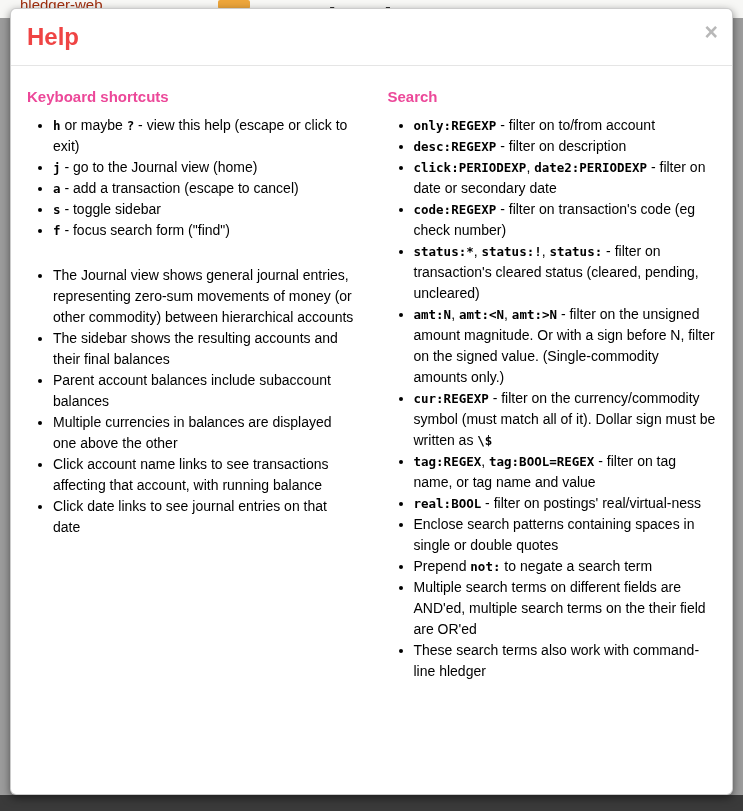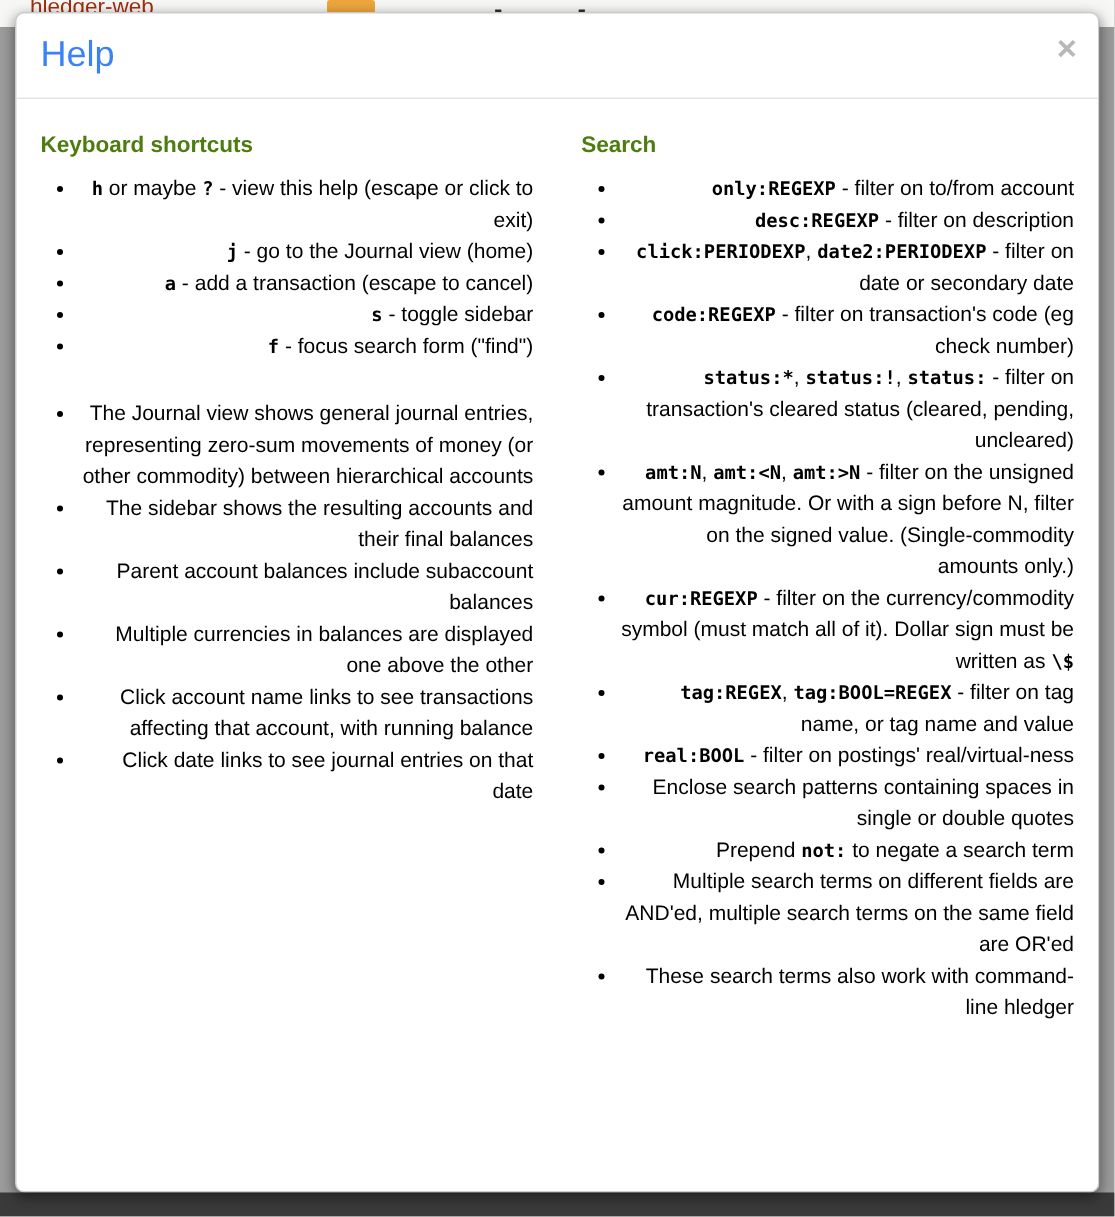--- a/index.html
+++ b/index.html
@@ -43,37 +43,37 @@
     background: #ffffff; border: 1px solid rgba(0,0,0,0.2); border-radius: 6px;
     box-shadow: 0 3px 9px rgba(0,0,0,0.5);
     z-index: 10; overflow: hidden;
   }
   .modal-header {
     position: relative;
     padding: 15px 16px;
     border-bottom: 1px solid #e5e5e5;
   }
   .modal-title {
-    margin: 0; font-size: 24px; font-weight: 400; color: #3b82f6; line-height: 1.1;
+    margin: 0; font-size: 24px; font-weight: 700; color: #ef4444; line-height: 1.1;
   }
   .close-btn {
     position: absolute; right: 14px; top: 12px;
     border: 0; background: none; padding: 0;
     font-size: 23px; font-weight: bold; color: #b8b8b8; line-height: 1;
     cursor: pointer; font-family: "Liberation Sans", sans-serif;
   }
   .modal-body { display: flex; padding: 14px 0 0; }
   .col { width: 50%; padding: 0 16px; }
 
-  .sec-h { font-size: 15px; font-weight: bold; color: #4d7c0f; margin: 8px 0 10px; }
+  .sec-h { font-size: 15px; font-weight: bold; color: #ec4899; margin: 8px 0 10px; }
   .sec-list {
     margin: 0 0 24px; padding-left: 26px;
     font-size: 14px; line-height: 1.5; color: #000;
   }
-  .sec-list li { margin: 0; text-align: right; }
+  .sec-list li { margin: 0; }
   code {
     font-family: "DejaVu Sans Mono", monospace;
     font-weight: bold; font-size: 12.5px; color: #000;
     white-space: nowrap;
   }
 </style>
 </head>
 <body>
 
 <div class="top-strip">
@@ -115,18 +115,18 @@
           <li><code>desc:REGEXP</code> - filter on description</li>
           <li><code>click:PERIODEXP</code>, <code>date2:PERIODEXP</code> - filter on date or secondary date</li>
           <li><code>code:REGEXP</code> - filter on transaction's code (eg check number)</li>
           <li><code>status:*</code>, <code>status:!</code>, <code>status:</code> - filter on transaction's cleared status (cleared, pending, uncleared)</li>
           <li><code>amt:N</code>, <code>amt:&lt;N</code>, <code>amt:&gt;N</code> - filter on the unsigned amount magnitude. Or with a sign before N, filter on the signed value. (Single-commodity amounts only.)</li>
           <li><code>cur:REGEXP</code> - filter on the currency/commodity symbol (must match all of it). Dollar sign must be written as <code>\$</code></li>
           <li><code>tag:REGEX</code>, <code>tag:BOOL=REGEX</code> - filter on tag name, or tag name and value</li>
           <li><code>real:BOOL</code> - filter on postings' real/virtual-ness</li>
           <li>Enclose search patterns containing spaces in single or double quotes</li>
           <li>Prepend <code>not:</code> to negate a search term</li>
-          <li>Multiple search terms on different fields are AND'ed, multiple search terms on the same field are OR'ed</li>
+          <li>Multiple search terms on different fields are AND'ed, multiple search terms on the their field are OR'ed</li>
           <li>These search terms also work with command-line hledger</li>
         </ul>
       </div>
   </div>
 </div>
 
 </body></html>

